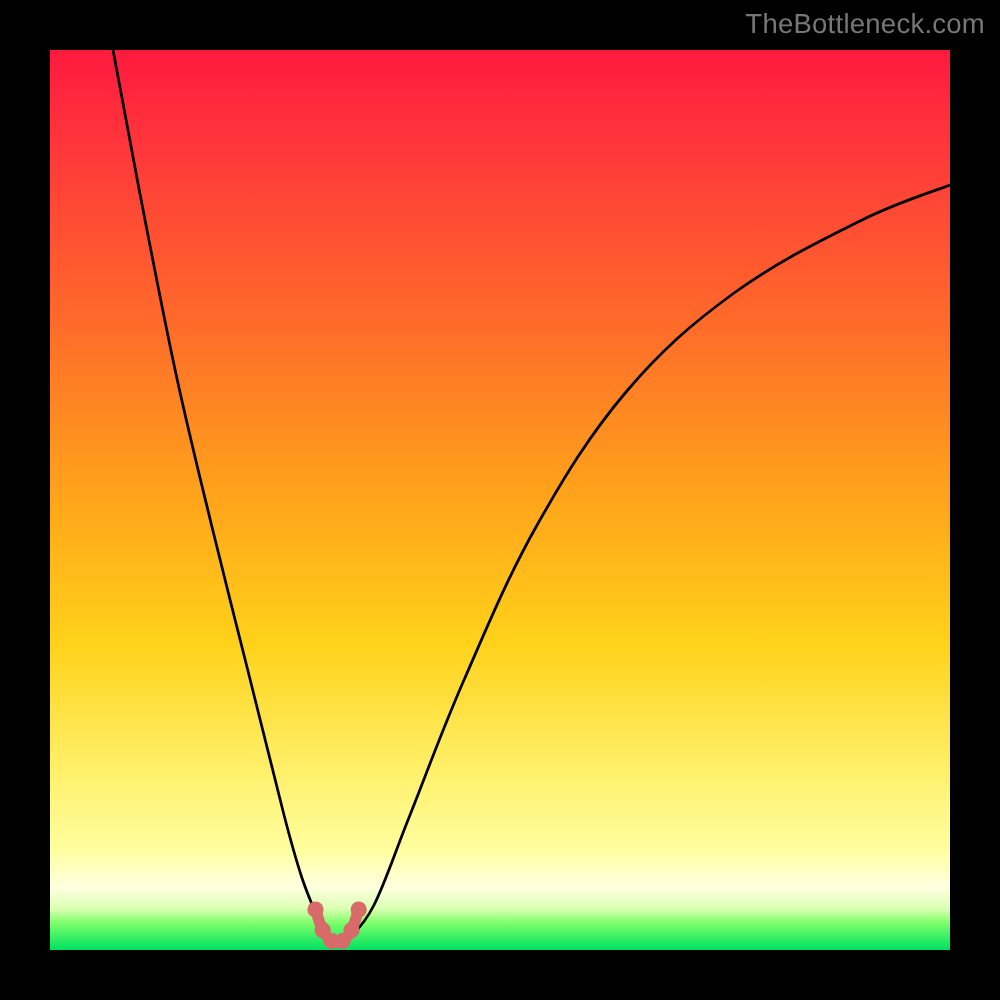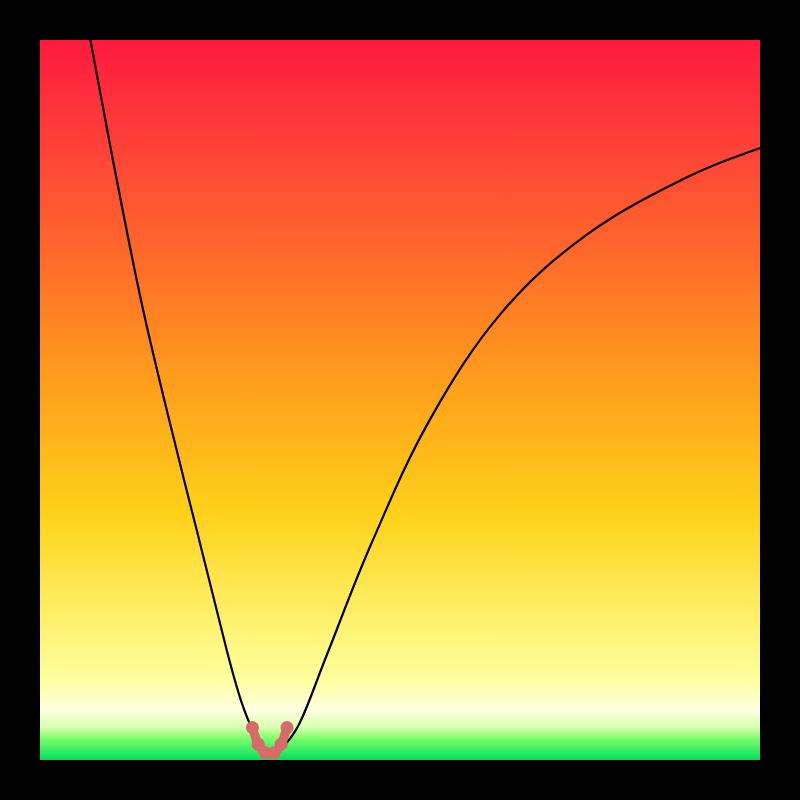--- a/index.html
+++ b/index.html
@@ -70,20 +70,21 @@
     stroke-linecap: round;
   }
   .dot {
     fill: #d86a6a;
   }
 </style>
 </head>
 <body>
 
 <div class="frame">
+  <div class="watermark">TheBottleneck.com</div>
 
   <div class="plot">
     <svg class="curves" viewBox="0 0 720 720">
       <path id="left-branch" class="curve" d="M 50.400000000000006 0 C 54.288000000000004 20.736000000000008, 62.928 68.54400000000004, 72 115.20000000000005 C 81.072 161.85600000000005, 90.43200000000002 211.248, 100.80000000000001 259.2 C 111.168 307.152, 119.232 338.832, 129.6 381.6 C 139.968 424.36800000000005, 148.032 455.32800000000003, 158.4 496.8 C 168.768 538.272, 179.424 582.192, 187.20000000000002 612 C 194.97600000000003 641.808, 196.41600000000003 646.848, 201.60000000000002 662.4 C 206.78400000000002 677.952, 212.112 689.328, 216 698.4 C 219.888 707.472, 221.904 710.208, 223.2 712.8"></path>
       <path id="right-branch" class="curve" d="M 237.60000000000002 712.8 C 241.48800000000003 707.616, 250.128 702.144, 259.2 684 C 268.272 665.856, 275.04 644.4, 288 612 C 300.96 579.6, 313.056 545.472, 331.2 504 C 349.344 462.528, 365.472 423.072, 388.8 381.6 C 412.12800000000004 340.12800000000004, 432.288 307.29600000000005, 460.8 273.6 C 489.312 239.90400000000002, 513.504 219.024, 547.2 194.39999999999998 C 580.8960000000001 169.77599999999995, 616.896 152.35199999999995, 648 136.79999999999995 C 679.104 121.24799999999996, 707.04 113.184, 720 108"></path>
       <path id="bottom-arc" class="bottom-arc" d="M 212.39999999999998 687.6 C 213.43679999999998 690.5808000000001, 215.82719999999998 699.624, 218.16 704.16 C 220.49280000000002 708.6959999999999, 222.5088 711.2447999999999, 225.36 712.8 C 228.21120000000002 714.3552, 231.1488 714.3552, 234 712.8 C 236.8512 711.2447999999999, 238.86720000000003 708.6959999999999, 241.20000000000002 704.16 C 243.5328 699.624, 245.92319999999998 690.5808000000001, 246.95999999999998 687.6"></path>
       <g id="dots">
           <circle cx="212.39999999999998" cy="687.6" r="6.5" class="dot"></circle>
           <circle cx="218.16" cy="704.16" r="6.5" class="dot"></circle>
           <circle cx="225.36" cy="712.8" r="6.5" class="dot"></circle>

